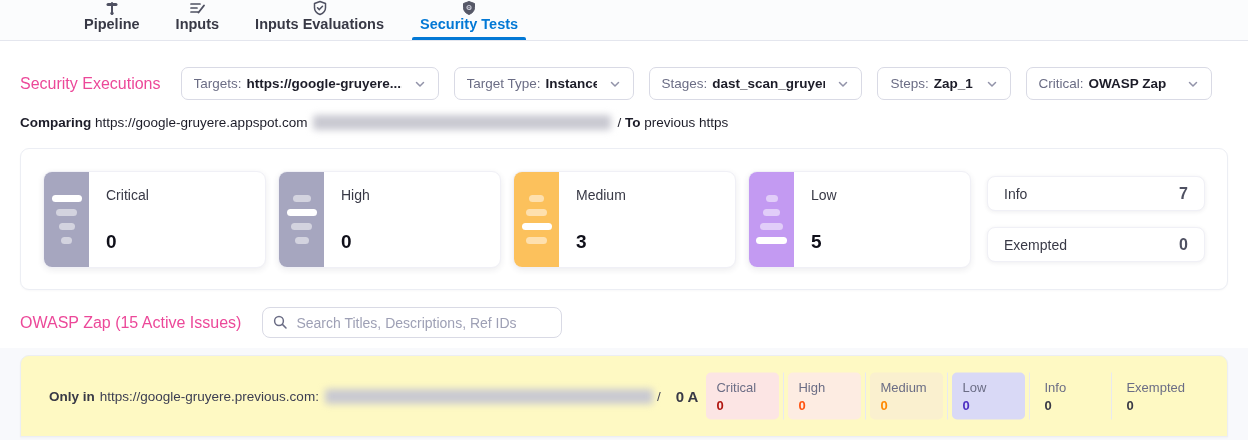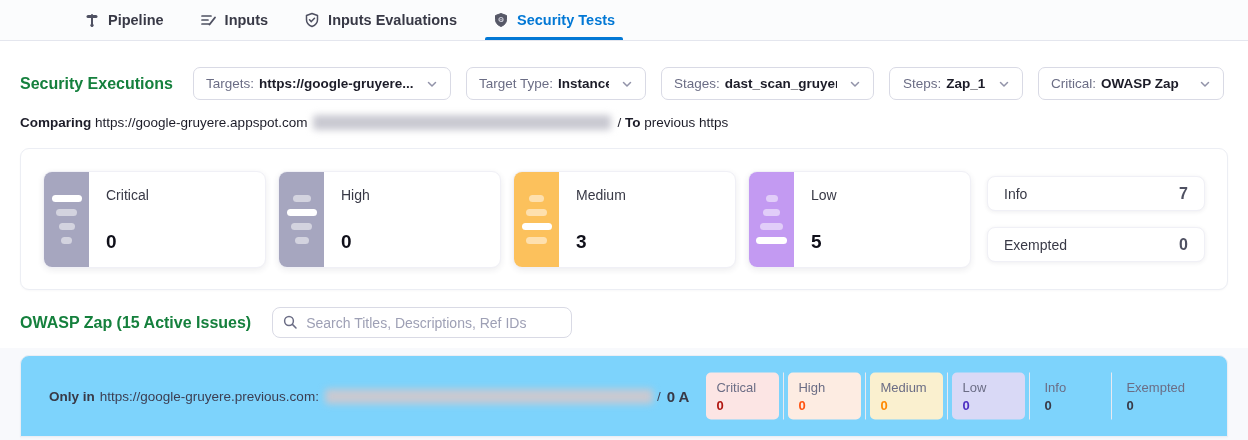--- a/index.html
+++ b/index.html
@@ -9,33 +9,33 @@
     background:#ffffff; color:#1c1c28; position:relative; overflow:hidden;
   }
 
   
   .tabbar {
     position:absolute; top:0; left:0; right:0; height:41px;
     background:#fbfcfd; border-bottom:1px solid #e4e6ee;
     display:flex; align-items:stretch; padding-left:84px; gap:36px;
   }
   .tab {
-    display:flex; align-items:center; gap:8px; position:relative;
-    font-size:14.5px; font-weight:600; color:#383946; cursor:pointer; white-space:nowrap;
+    display:flex; align-items:center; position:relative;
+    font-size:14.5px; font-weight:600; color:#383946; cursor:pointer; white-space:nowrap;flex-direction:column;
   }
   .tab .ticon { display:flex; align-items:center; }
   .tab.active { color:#0278d5; font-weight:700; }
   .tab.active::after {
     content:""; position:absolute; left:-8px; right:-8px; bottom:0;
     height:3px; background:#0278d5; border-radius:2px 2px 0 0;
   }
 
   
   .filters { position:absolute; top:67px; left:20px; display:flex; align-items:center; }
-  .section-title { font-size:16px; font-weight:700; color:#15803d; }
+  .section-title { font-size:16px; font-weight:400; color:#ec4899; }
   .dropdown {
     height:33px; border:1px solid #d9dae5; border-radius:7px; background:#fff;
     display:flex; align-items:center; justify-content:space-between;
     padding:0 12px; margin-left:15px; font-size:13.5px; cursor:pointer;
   }
   .dropdown .dd-label { color:#6b6d85; margin-right:5px; white-space:nowrap; }
   .dropdown .dd-value { color:#1c1c28; font-weight:600; white-space:nowrap; overflow:hidden; }
   .dropdown .chev { margin-left:12px; display:flex; }
   .dd-targets{ width:258px; margin-left:20px;justify-content:space-between; }
   .dd-ttype  { width:180px; }
@@ -95,30 +95,30 @@
     padding:0 10px 0 33px; font-size:14px; color:#383946; outline:none;
     font-family:"Liberation Sans","DejaVu Sans",sans-serif;
   }
   .search-box input::placeholder { color:#9ea0b5; }
   .search-box .sicon { position:absolute; left:10px; top:7px; }
 
   
   .bottom-bg { position:absolute; top:348px; left:0; right:0; bottom:0; background:#f8f9fc; }
   .issues-card {
     position:absolute; top:355px; left:20px; width:1208px; height:82px;
-    background:#7dd3fc; border:1px solid #eceef4; border-radius:9px 9px 0 0;
+    background:#fef9c3; border:1px solid #eceef4; border-radius:9px 9px 0 0;
     box-shadow:0 1px 2px rgba(40,41,61,.03);
   }
   .onlyin-row {
     position:absolute; inset:0; display:flex; align-items:center;
     padding-left:28px; font-size:13.5px; color:#3c3e52; cursor:pointer;
   }
   .onlyin-row b { color:#383946; font-weight:700; }
   .onlyin-row .url { margin-left:5px; }
-  .overlap-num { font-weight:700; color:#383946; font-size:15px; margin-left:6px; white-space:nowrap; }
+  .overlap-num { font-weight:700; color:#383946; font-size:15px; margin-left:15px; white-space:nowrap; }
 
   .pillbar { position:absolute; right:32px; top:50%; transform:translateY(-50%);
              display:flex; align-items:center; }
   .pill {
     min-width:73px; height:47px; border-radius:5px; padding:6px 10px 0 10px;
     display:flex; flex-direction:column; line-height:1.4;
   }
   .pill .p-label { font-size:13px; color:#6b6d85; }
   .pill .p-value { font-size:13px; font-weight:700; }
   .pill-critical { background:#fce5e4; } .pill-critical .p-value{ color:#b0150f; }

